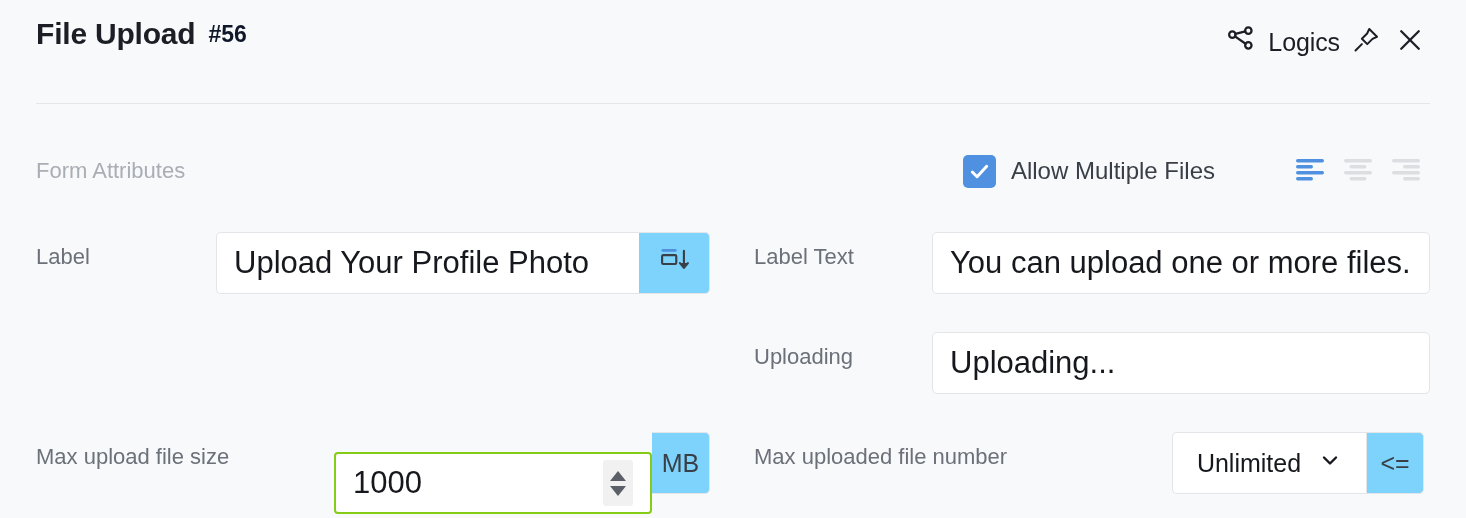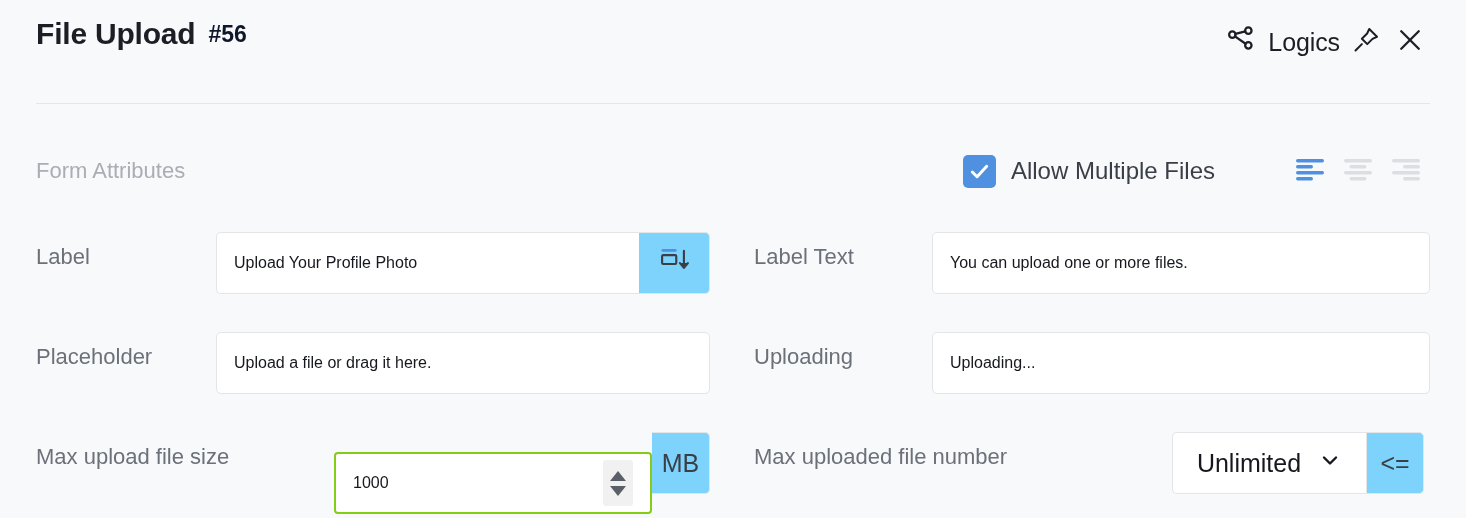--- a/index.html
+++ b/index.html
@@ -183,21 +183,21 @@
   }
   .text-input {
     background: #ffffff;
     border: 1px solid #e3e5e9;
     border-radius: 5px;
     height: 62px;
     box-sizing: border-box;
     display: flex;
     align-items: center;
     padding: 4px 17px;
-    font-size: 16px;
+    font-size: 31px;
     color: #16181d;
     overflow: hidden;
     white-space: nowrap;
     cursor: text;
   }
   .text-input.focused {
     border: 2px solid #84cc16;
     border-radius: 4px;
     margin-top: 20px;
   }
@@ -388,26 +388,20 @@
     <div class="col-right">
       <div class="field-label">Label Text</div>
       <div class="input-wrap" style="left:178px;">
         <div class="text-input" style="width:498px;">You can upload one or more files.</div>
       </div>
     </div>
   </div>
 
   <div class="row" style="top:326px;">
 
-    <div class="col-left">
-      <div class="field-label">Placeholder</div>
-      <div class="input-wrap" style="left:180px;">
-        <div class="text-input" style="width:494px;">Upload a file or drag it here.</div>
-      </div>
-    </div>
 
     <div class="col-right">
       <div class="field-label">Uploading</div>
       <div class="input-wrap" style="left:178px;">
         <div class="text-input" style="width:498px;">Uploading...</div>
       </div>
     </div>
   </div>
 
   <div class="row" style="top:426px;">

